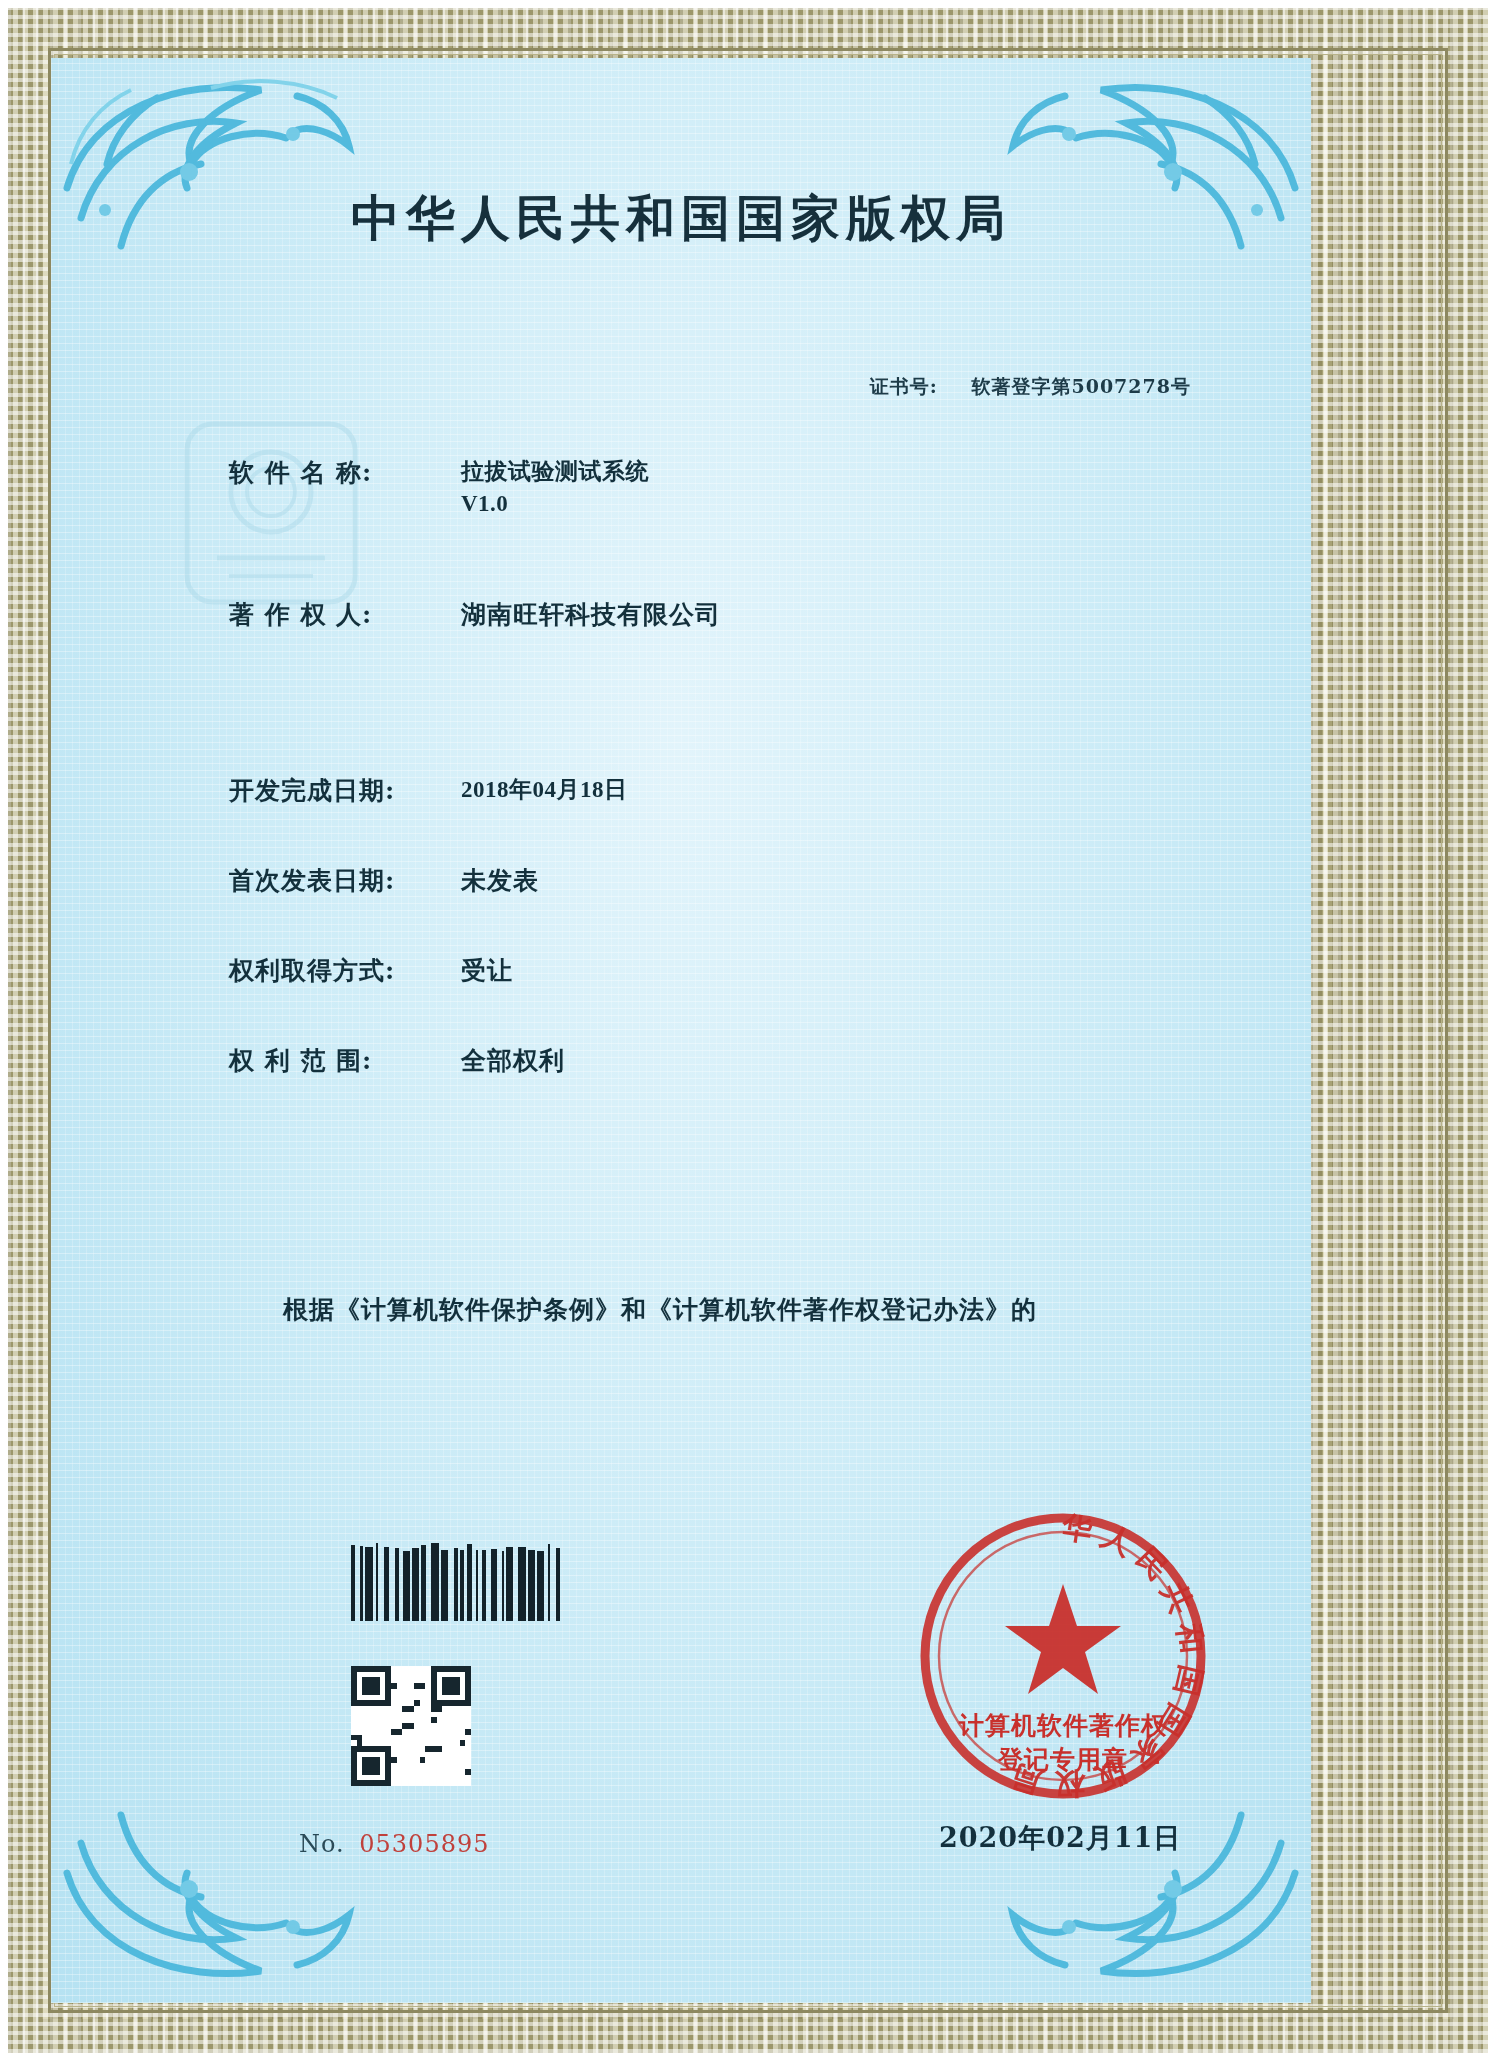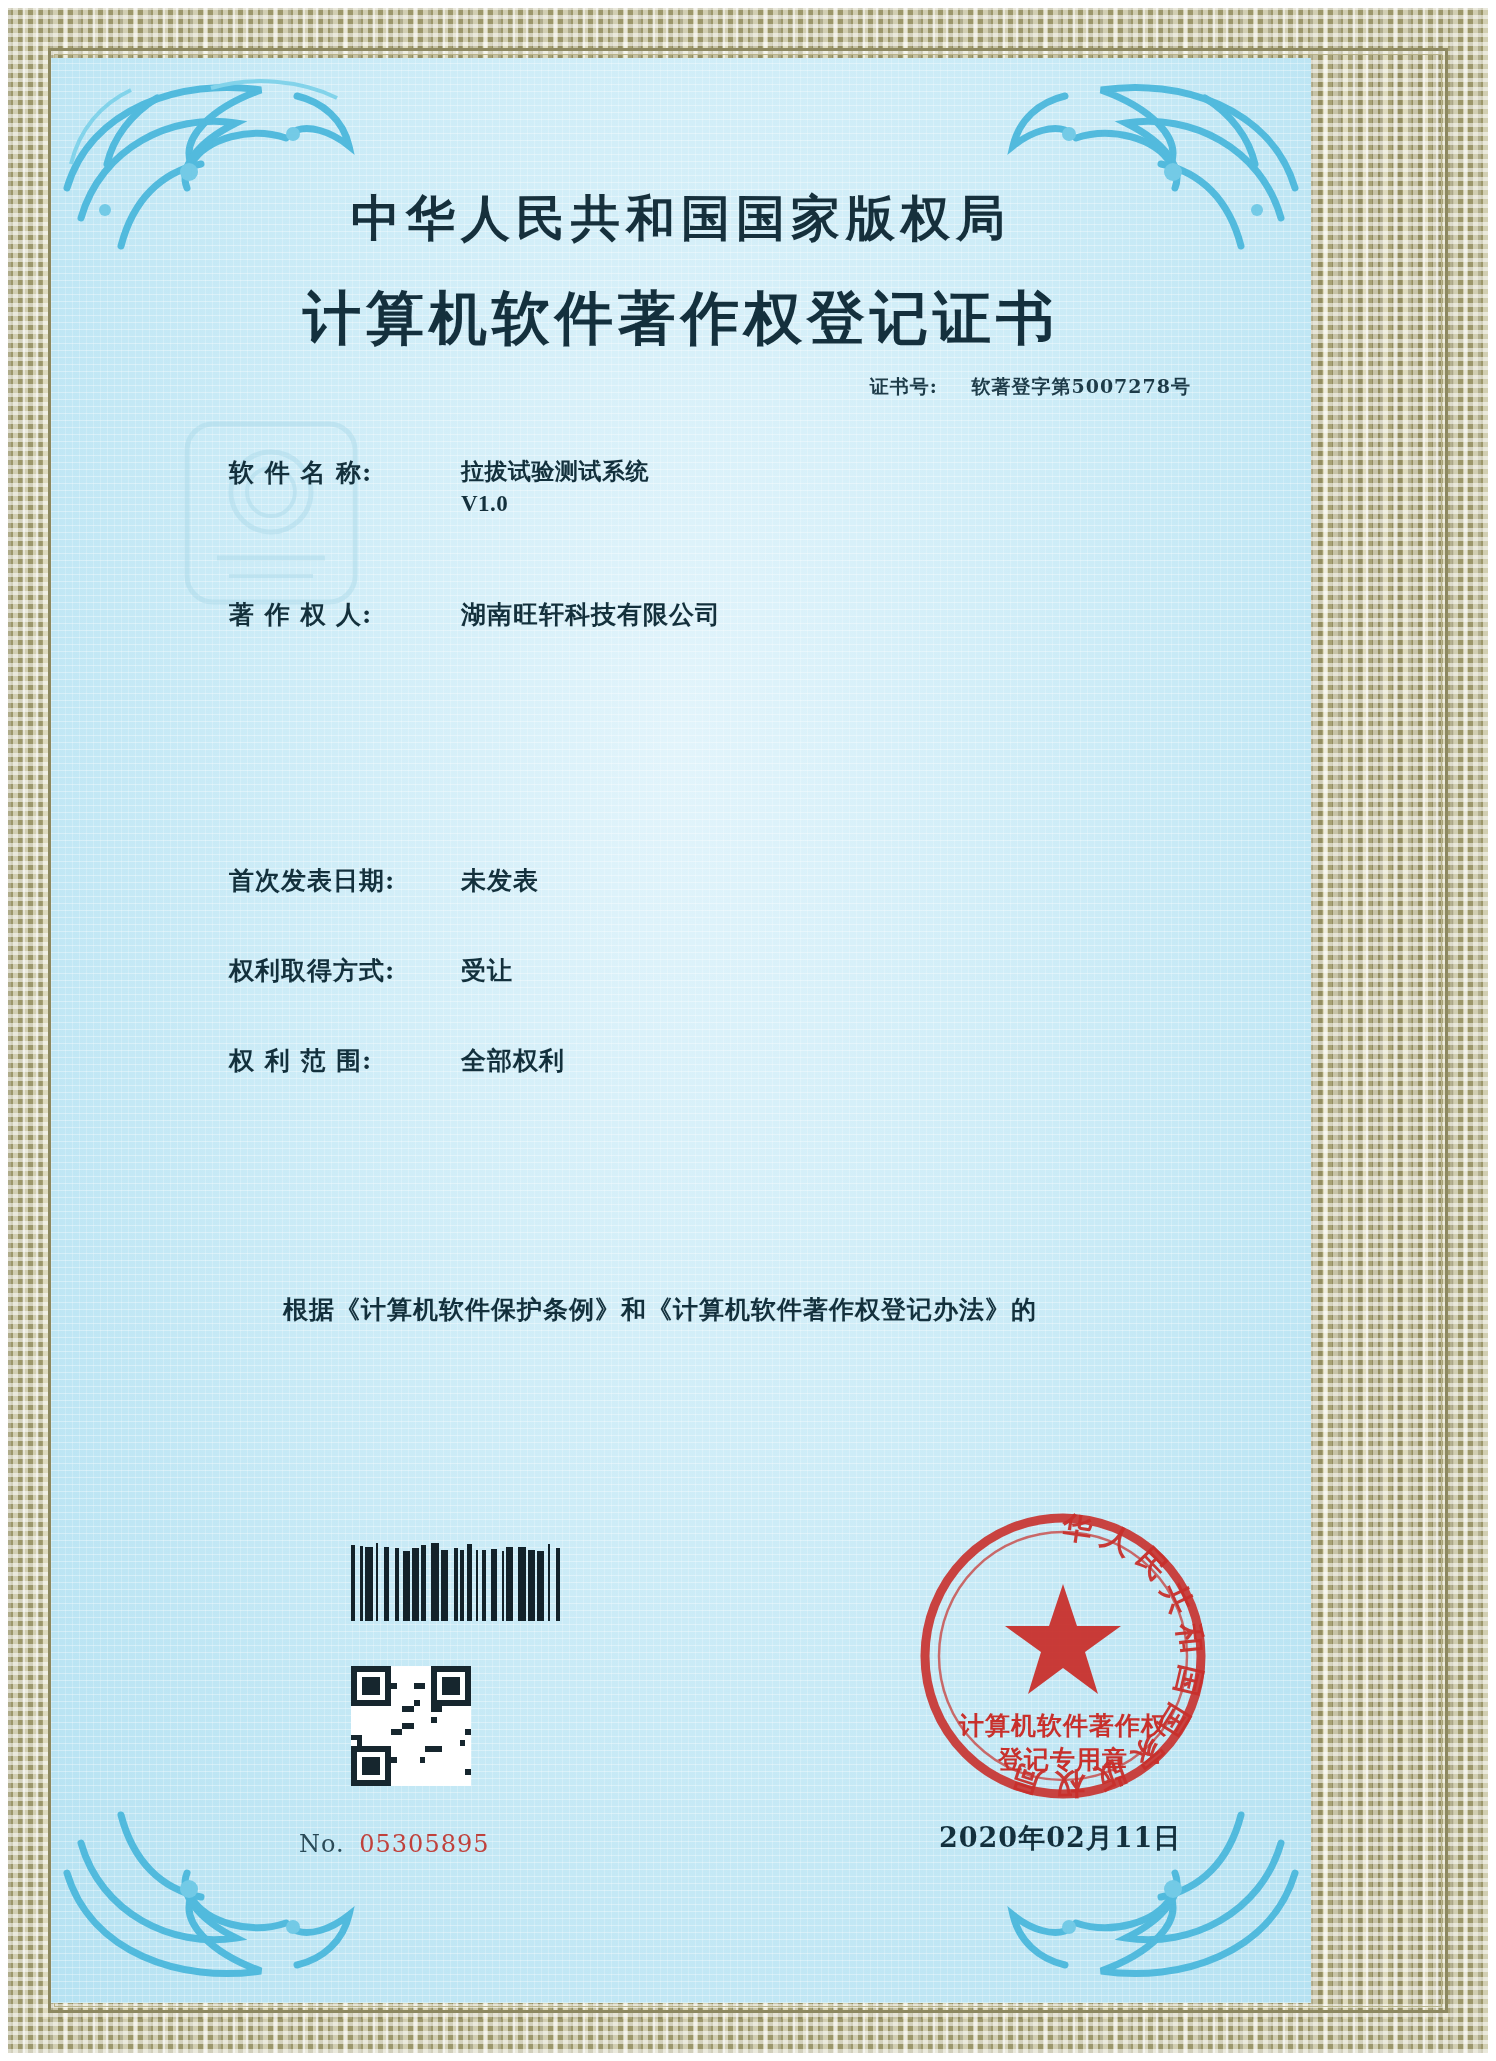--- a/index.html
+++ b/index.html
@@ -310,38 +310,41 @@
 
     <svg class="watermark" viewBox="0 0 180 190">
       <rect x="6" y="6" width="168" height="178" rx="26" ry="26" fill="none" stroke="#a9d8e8" stroke-width="5"></rect>
       <circle cx="90" cy="74" r="40" fill="none" stroke="#a9d8e8" stroke-width="5"></circle>
       <circle cx="90" cy="74" r="24" fill="none" stroke="#a9d8e8" stroke-width="4"></circle>
       <path d="M36 140 H144" stroke="#a9d8e8" stroke-width="5"></path>
       <path d="M48 158 H132" stroke="#a9d8e8" stroke-width="4"></path>
     </svg>
 
     <div class="title1">中华人民共和国国家版权局</div>
-    <div class="title2">计算机软件著作权登记证书</div>
 
     <div class="cert-no">
       <span class="lbl">证书号:</span>
       <span>软著登字第5007278号</span>
     </div>
 
     <div class="field" style="top:398px;">
       <div class="f-label">软 件 名 称:</div>
       <div class="f-value mono" style="white-space:pre-line;">拉拔试验测试系统
 V1.0</div>
     </div>
 
     <div class="field" style="top:540px;">
       <div class="f-label">著 作 权 人:</div>
       <div class="f-value">湖南旺轩科技有限公司</div>
     </div>
 
+    <div class="field" style="top:716px;">
+      <div class="f-label">开发完成日期:</div>
+      <div class="f-value mono">2018年04月18日</div>
+    </div>
 
     <div class="field" style="top:806px;">
       <div class="f-label">首次发表日期:</div>
       <div class="f-value">未发表</div>
     </div>
 
     <div class="field" style="top:896px;">
       <div class="f-label">权利取得方式:</div>
       <div class="f-value">受让</div>
     </div>

